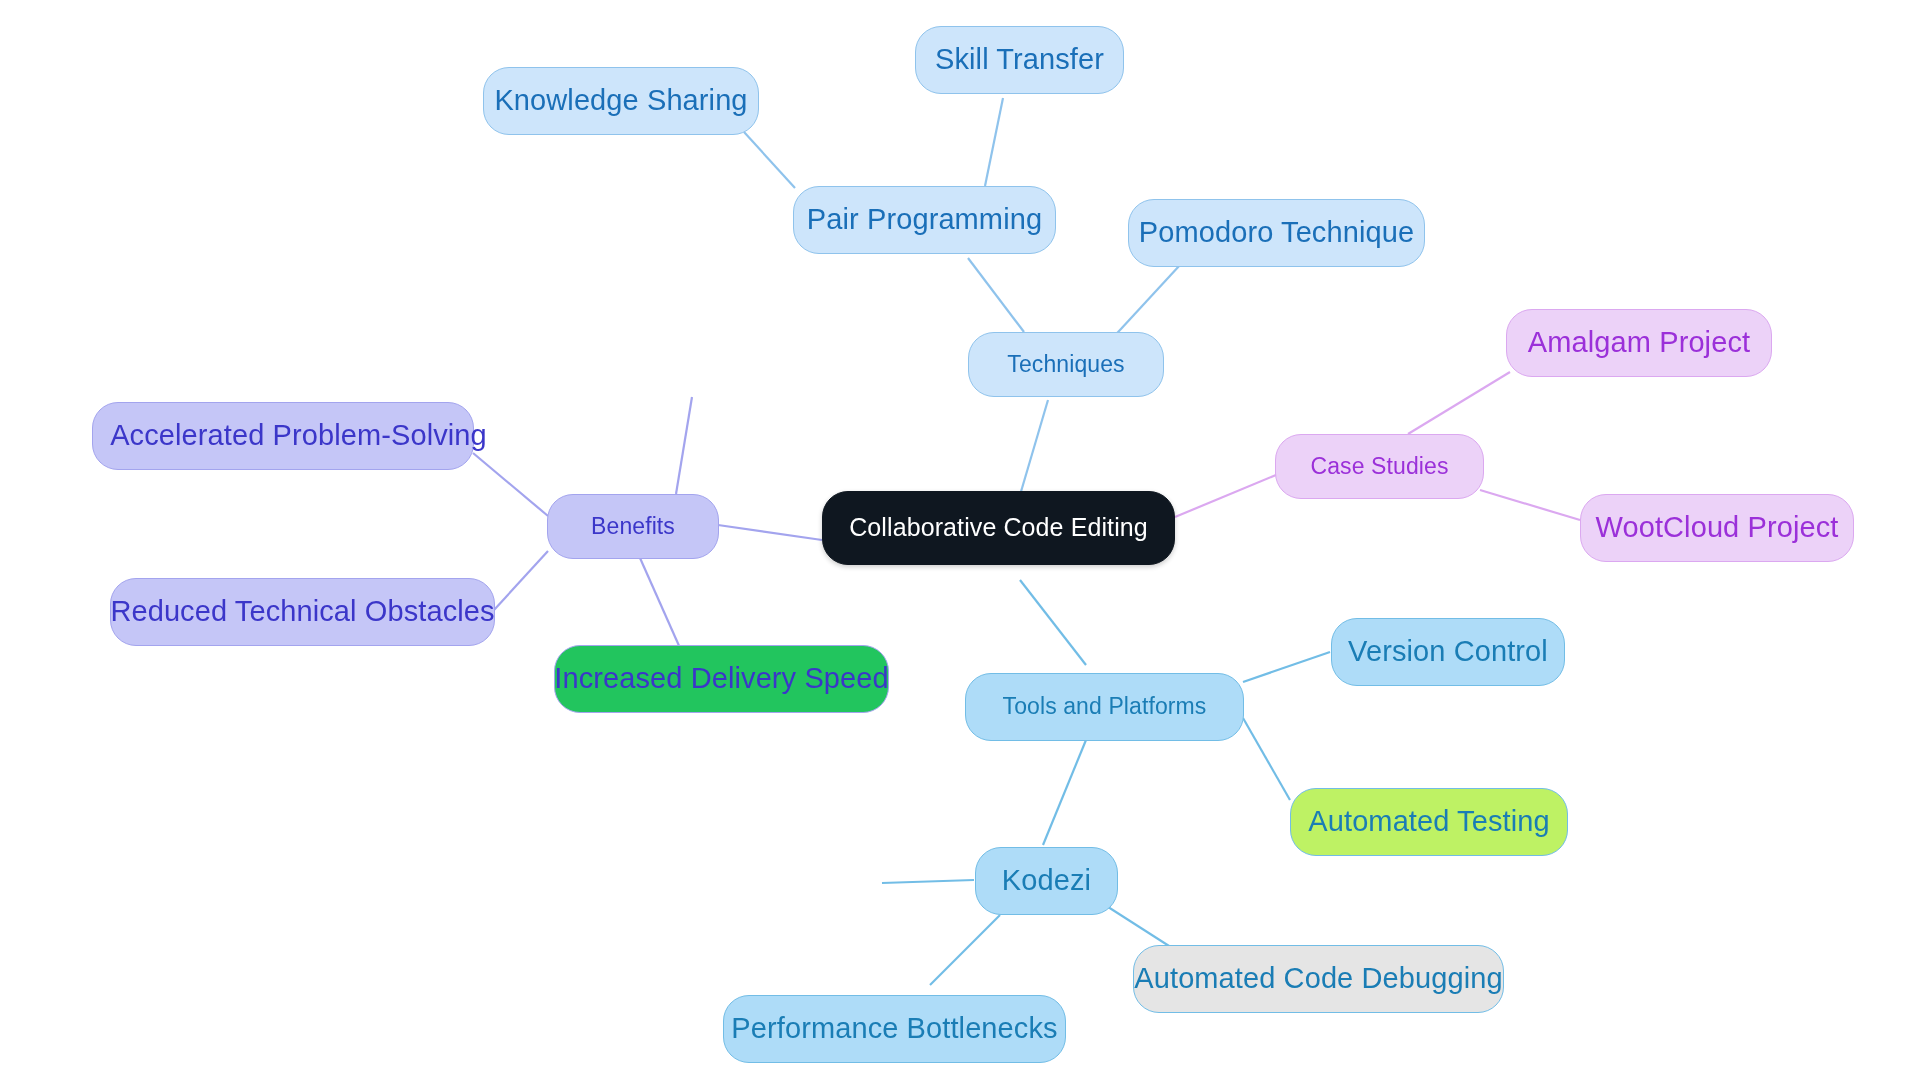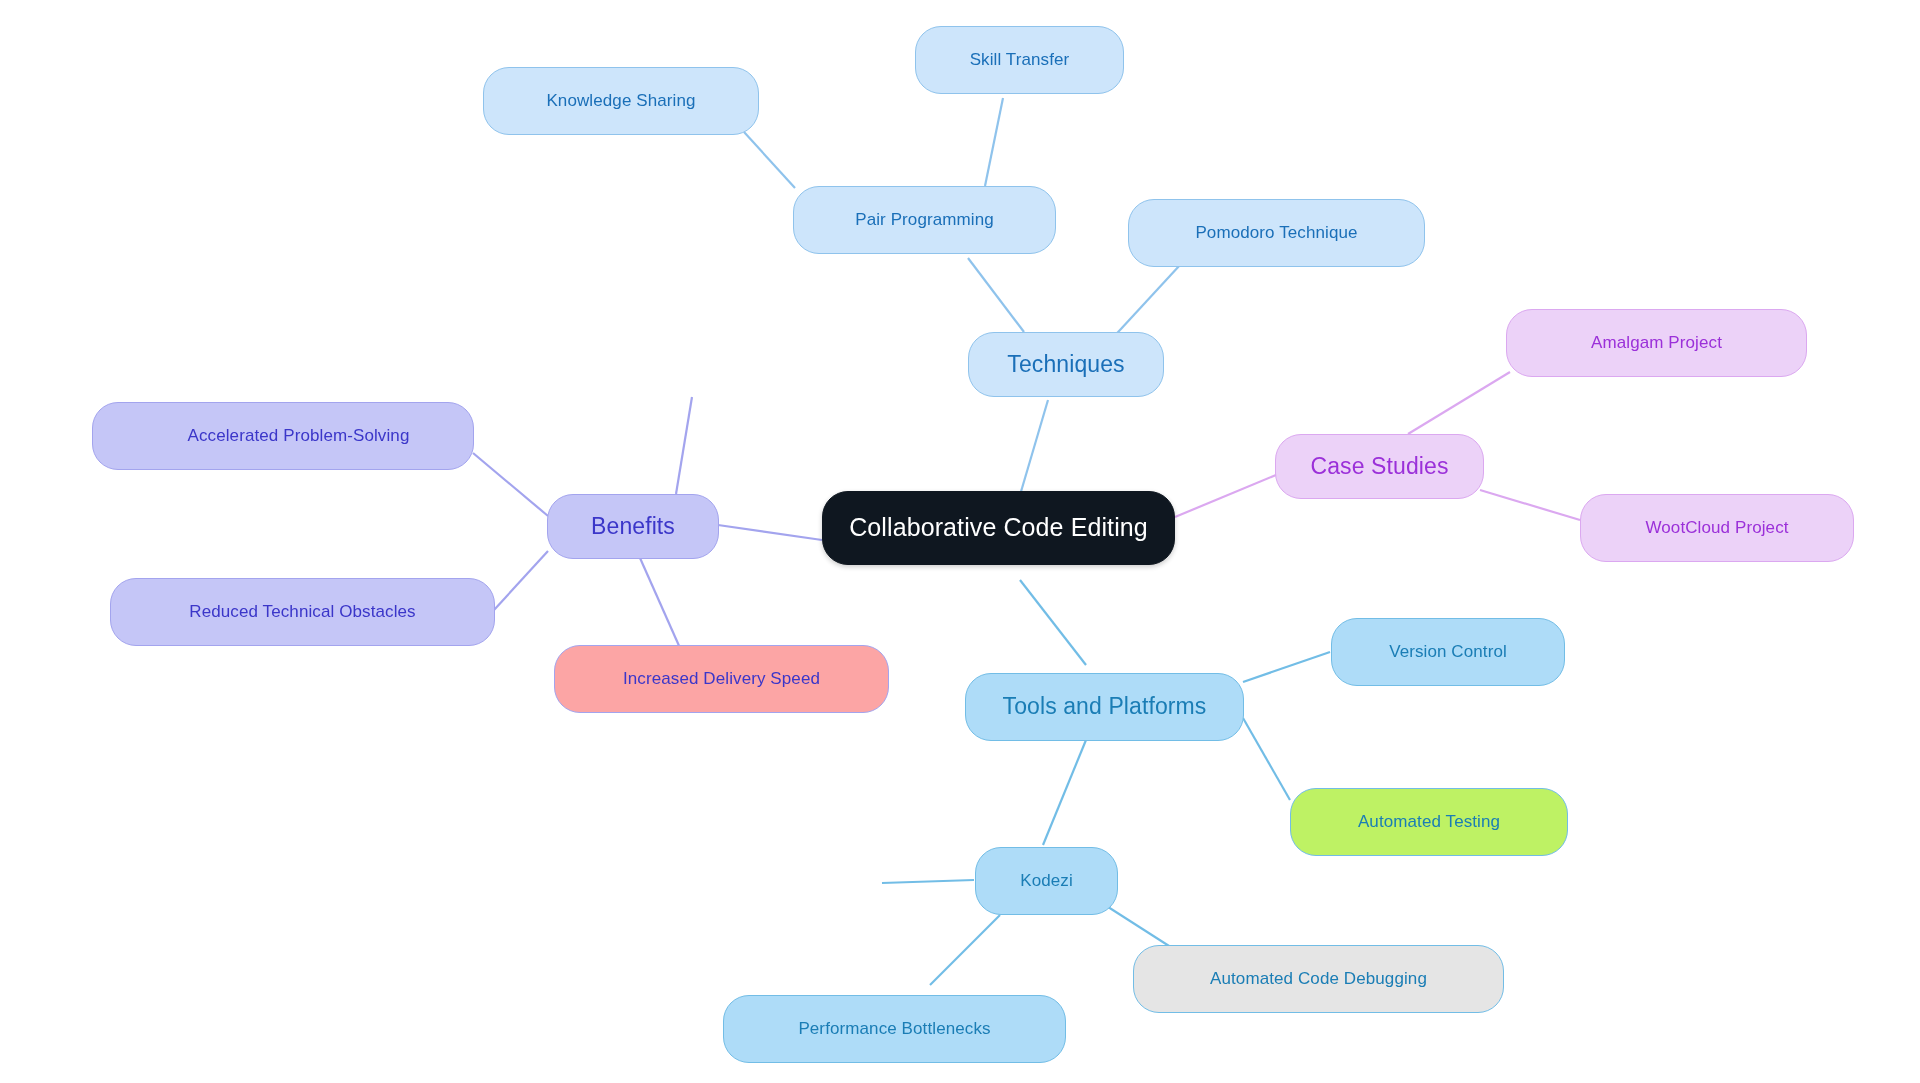--- a/index.html
+++ b/index.html
@@ -44,21 +44,21 @@
     border-width: 1px;
     font-size: 25px;
     box-shadow: 0 2px 5px rgba(0,0,0,0.20);
   }
   .node-branch {
     border-radius: 26px;
     font-size: 23px;
   }
   .node-leaf {
     border-radius: 26px;
-    font-size: 17px;
+    font-size: 29px;
   }
 </style>
 </head>
 <body>
 
 <div id="canvas">
 
   <svg id="edge-layer" viewBox="0 0 1920 1083" xmlns="http://www.w3.org/2000/svg">
 
     <path d="M 822 540 L 718 525" stroke="#a3a4ee" stroke-width="2.2" fill="none"></path>
@@ -107,21 +107,21 @@
               background:#c5c6f7; color:#3b36c9; border-color:#a3a4ee;padding-left:31px;">
     <span>Accelerated Problem-Solving</span>
   </div>
 
   <div class="node node-leaf" style="left:110px; top:578px; width:385px; height:68px;
               background:#c5c6f7; color:#3b36c9; border-color:#a3a4ee;">
     <span>Reduced Technical Obstacles</span>
   </div>
 
   <div class="node node-leaf" style="left:554px; top:645px; width:335px; height:68px;
-              background:#fca5a5; color:#3b36c9; border-color:#a3a4ee;">
+              background:#22c55e; color:#3b36c9; border-color:#a3a4ee;">
     <span>Increased Delivery Speed</span>
   </div>
 
   <div class="node node-branch" style="left:968px; top:332px; width:196px; height:65px;
               background:#cde5fb; color:#1a6fb8; border-color:#8fc3ec;">
     <span>Techniques</span>
   </div>
 
   <div class="node node-leaf" style="left:793px; top:186px; width:263px; height:68px;
               background:#cde5fb; color:#1a6fb8; border-color:#8fc3ec;">
@@ -141,21 +141,21 @@
   <div class="node node-leaf" style="left:1128px; top:199px; width:297px; height:68px;
               background:#cde5fb; color:#1a6fb8; border-color:#8fc3ec;text-align:center;">
     <span>Pomodoro Technique</span>
   </div>
 
   <div class="node node-branch" style="left:1275px; top:434px; width:209px; height:65px;
               background:#ecd2f8; color:#9b30d9; border-color:#dba8f0;">
     <span>Case Studies</span>
   </div>
 
-  <div class="node node-leaf" style="left:1506px; top:309px; width:301px; height:68px;
+  <div class="node node-leaf" style="left:1506px; top:309px; width:266px; height:68px;
               background:#ecd2f8; color:#9b30d9; border-color:#dba8f0;">
     <span>Amalgam Project</span>
   </div>
 
   <div class="node node-leaf" style="left:1580px; top:494px; width:274px; height:68px;
               background:#ecd2f8; color:#9b30d9; border-color:#dba8f0;">
     <span>WootCloud Project</span>
   </div>
 
   <div class="node node-branch" style="left:965px; top:673px; width:279px; height:68px;

